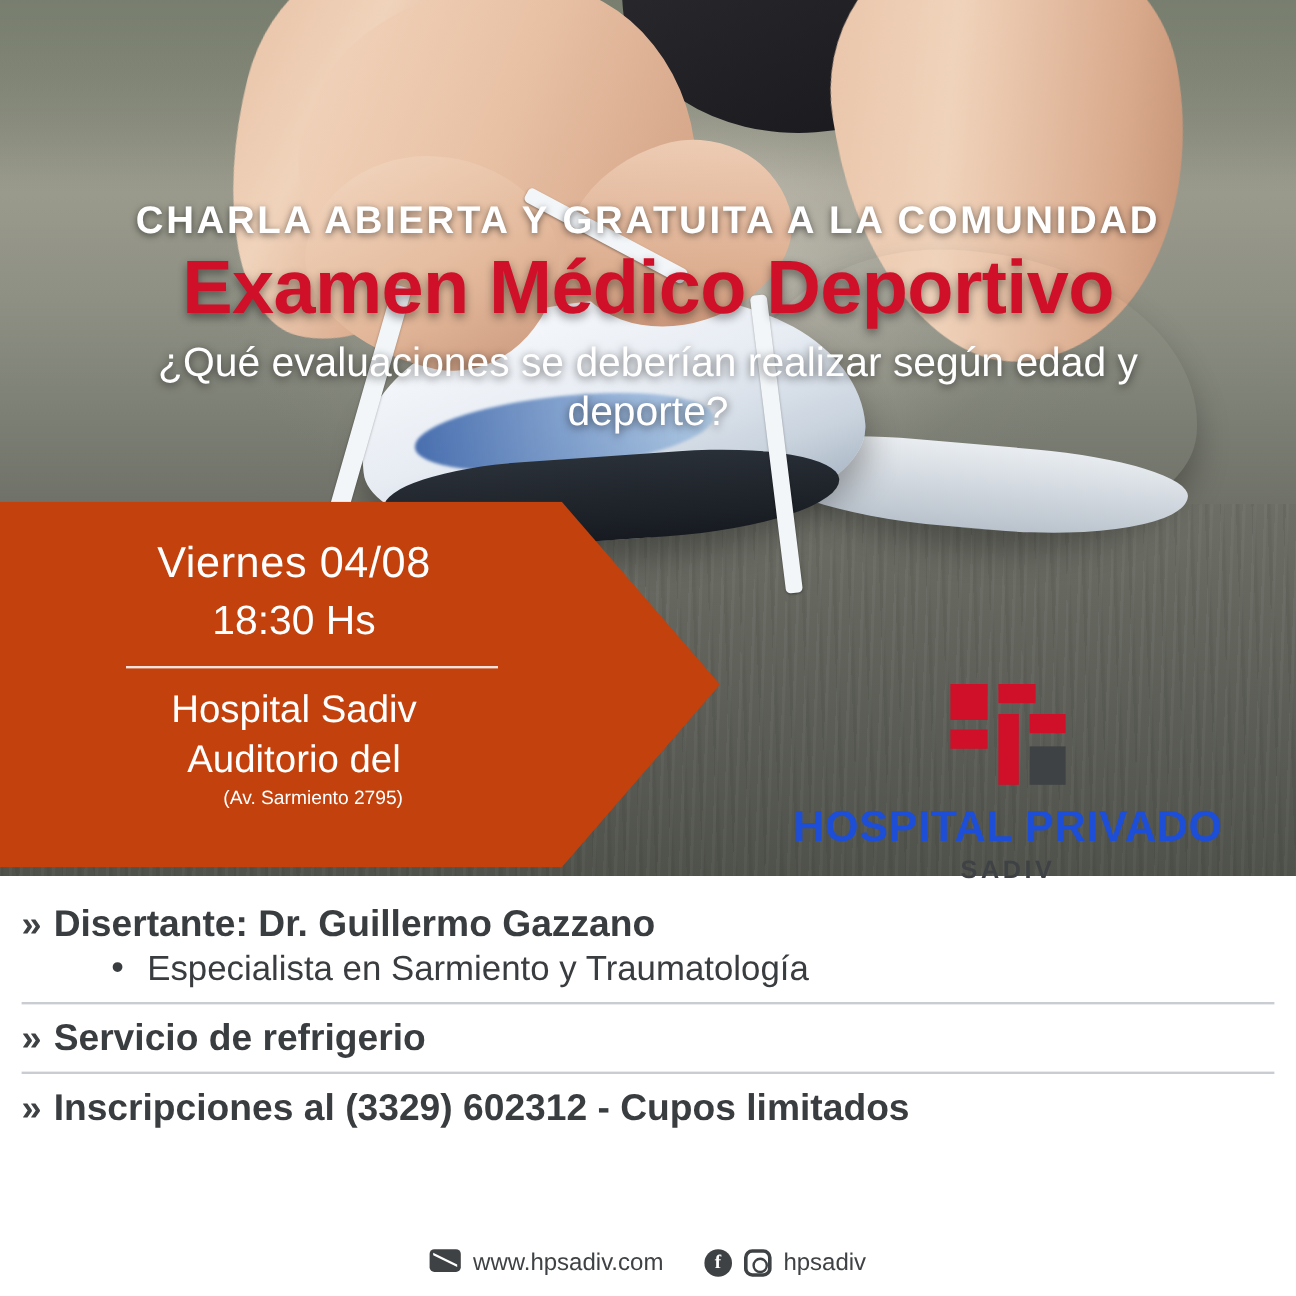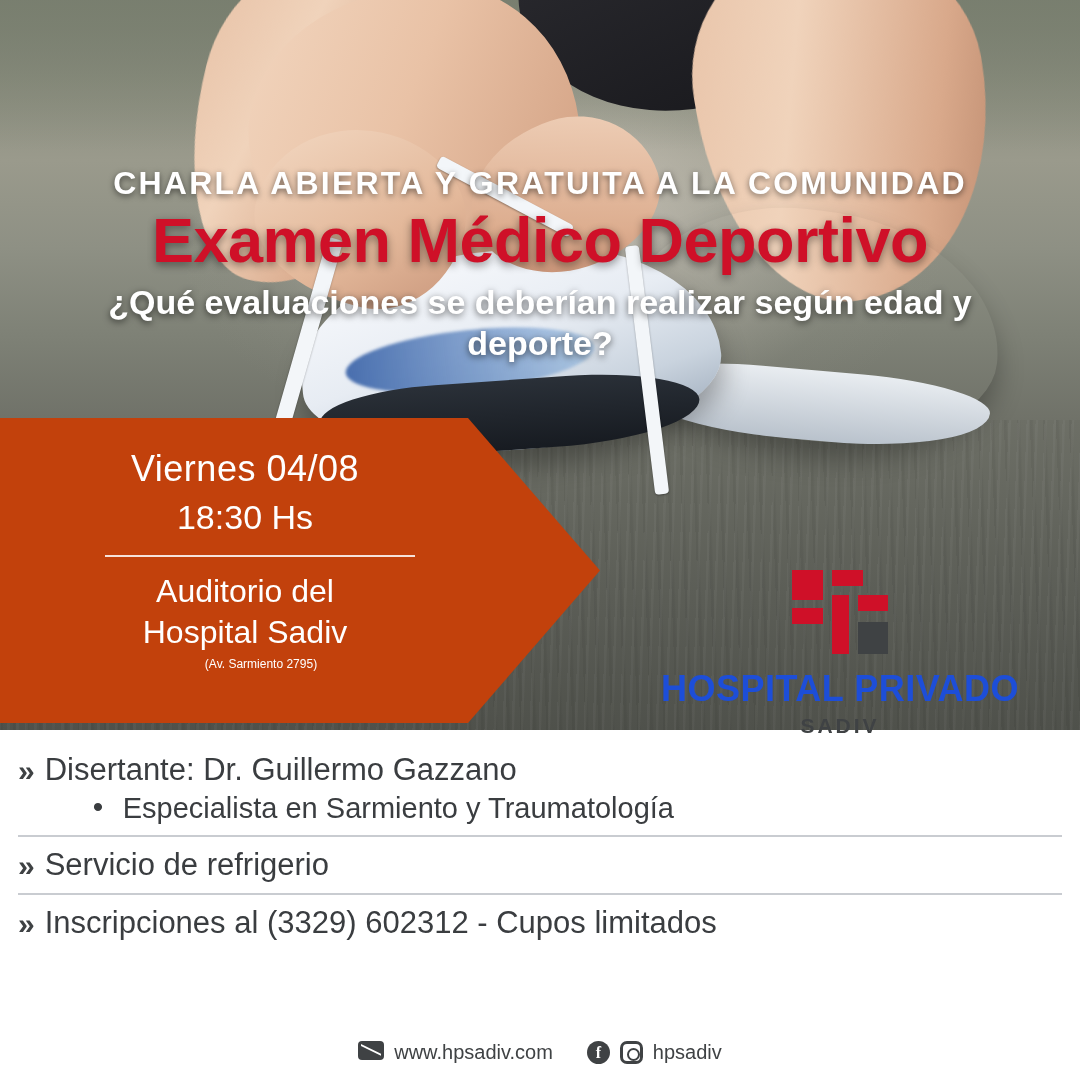--- a/index.html
+++ b/index.html
@@ -163,21 +163,21 @@
   .title {
     font-size: 63px;
     font-weight: 800;
     color: #cf1028;
     letter-spacing: -0.5px;
     margin-top: 2px;
     text-shadow: 0 3px 8px rgba(0,0,0,.45);
   }
   .subtitle {
     font-size: 34px;
-    font-weight: 700;
+    font-weight: 400;
     color: #ffffff;
     line-height: 1.22;
     margin-top: 6px;
     text-shadow: 0 2px 7px rgba(0,0,0,.6);
     padding: 0 90px;
   }
 
   
   .redbanner {
     position: absolute;
@@ -192,21 +192,21 @@
   }
   .rb-date { font-size: 36px; font-weight: 400; letter-spacing: .5px; padding-right: 110px; }
   .rb-time { font-size: 34px; font-weight: 400; margin-top: 8px; padding-right: 110px; }
   .rb-rule {
     width: 310px; height: 2px; background: rgba(255,255,255,.85);
     margin: 18px auto 14px; margin-right: 185px;
   }
   .rb-place {
     font-size: 32px; font-weight: 400; line-height: 1.28; padding-right: 110px;
   }
-  .rb-addr { font-size: 12px; margin-top: 4px; padding-right: 110px; margin-left: 32px; }
+  .rb-addr { font-size: 16px; margin-top: 4px; padding-right: 110px; margin-left: 32px; }
 
   
   .logo-area {
     position: absolute;
     left: 600px; top: 570px; width: 480px; height: 190px;
     text-align: center;
     z-index: 5;
   }
   .cross {
     position: relative;
@@ -228,21 +228,21 @@
     position: absolute;
     left: 0; right: 0; top: 752px;
     padding: 0 18px;
   }
   .sep { height: 2px; background: #c9ccd1; margin: 10px 0; }
   .row { display: flex; align-items: flex-start; }
   .chev {
     color: #3f4244; font-size: 30px; line-height: 1; font-weight: 700;
     margin-right: 10px; margin-top: 4px;
   }
-  .row-main { font-size: 31px; color: #3a3d40; font-weight: 400; }
+  .row-main { font-size: 31px; color: #3a3d40; font-weight: 700; }
   .bullets { list-style: none; margin: 4px 0 0 48px; }
   .bullets li { font-size: 29px; color: #3a3d40; position: relative; padding-left: 30px; margin-top: 4px;}
   .bullets li:before {
     content: "•"; position: absolute; left: 0; top: -2px; font-size: 30px; color: #3a3d40;
   }
 
   
   .footer {
     position: absolute;
     left: 0; right: 0; bottom: 16px;
@@ -300,22 +300,22 @@
   <div class="headline">
     <div class="kicker">CHARLA ABIERTA Y GRATUITA A LA COMUNIDAD</div>
     <div class="title">Examen Médico Deportivo</div>
     <div class="subtitle">¿Qué evaluaciones se deberían realizar según edad y deporte?</div>
   </div>
 
   <div class="redbanner">
     <div class="rb-date">Viernes 04/08</div>
     <div class="rb-time">18:30 Hs</div>
     <div class="rb-rule"></div>
+    <div class="rb-place">Hospital Sadiv</div>
     <div class="rb-place">Auditorio del</div>
-    <div class="rb-place">Hospital Sadiv</div>
     <div class="rb-addr">(Av. Sarmiento 2795)</div>
   </div>
 
   <div class="logo-area">
     <div class="cross">
       <span class="cx1"></span>
         <span class="cx2"></span>
         <span class="cx3"></span>
       <span class="cx4"></span>
         <span class="cx5"></span>

